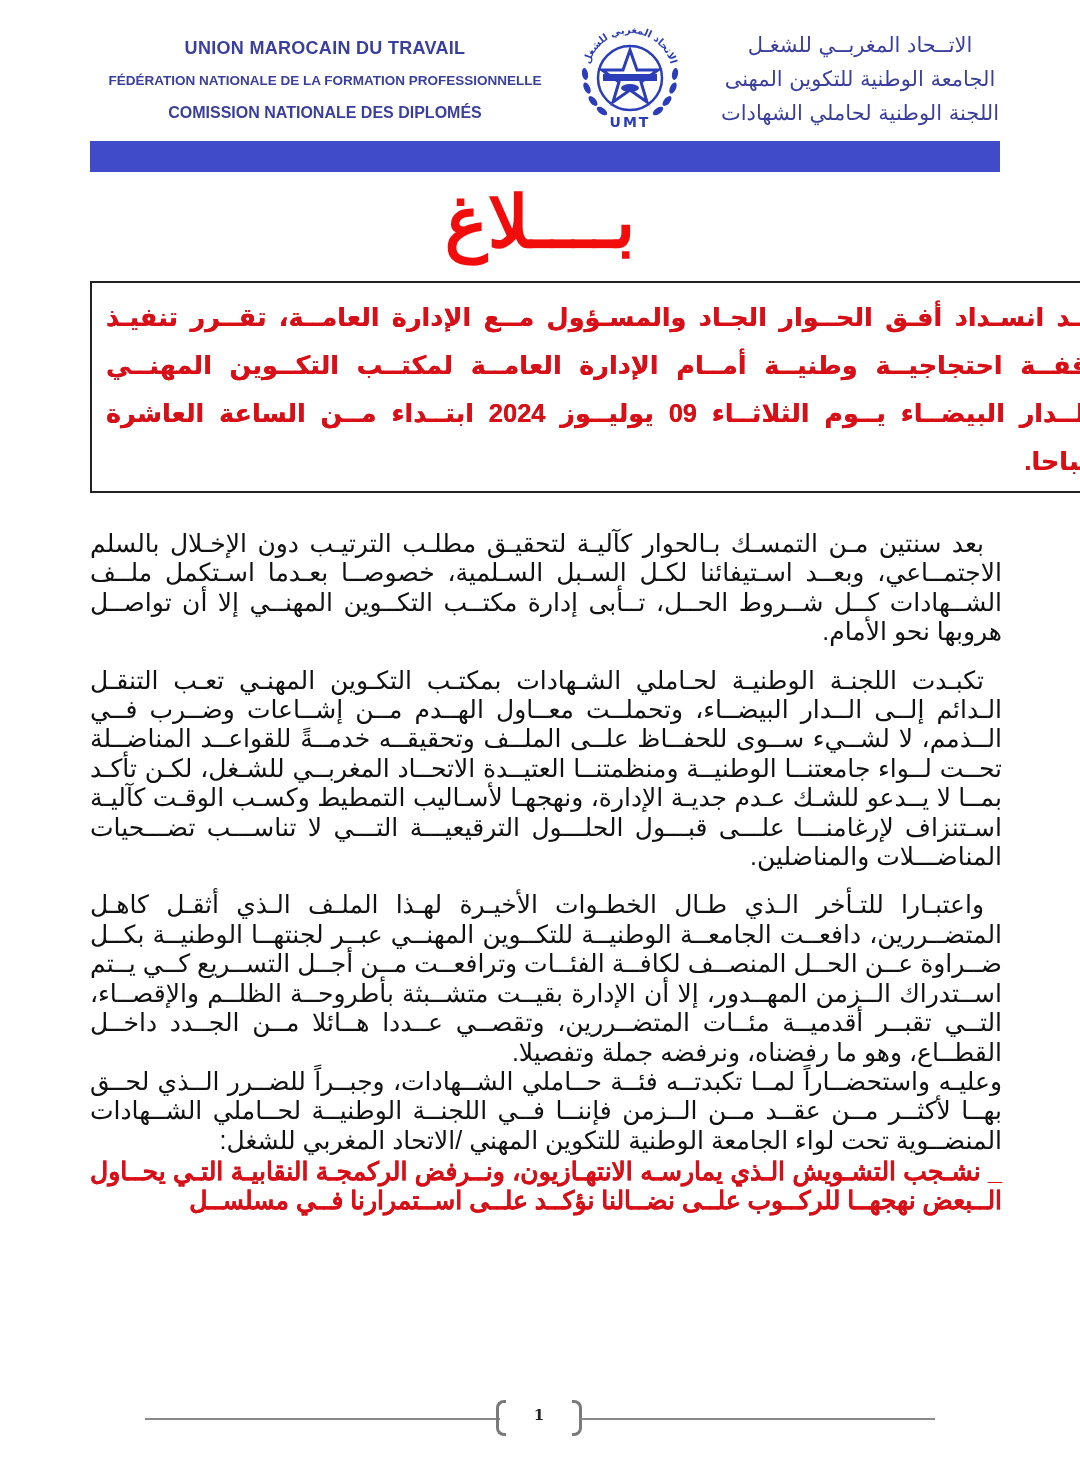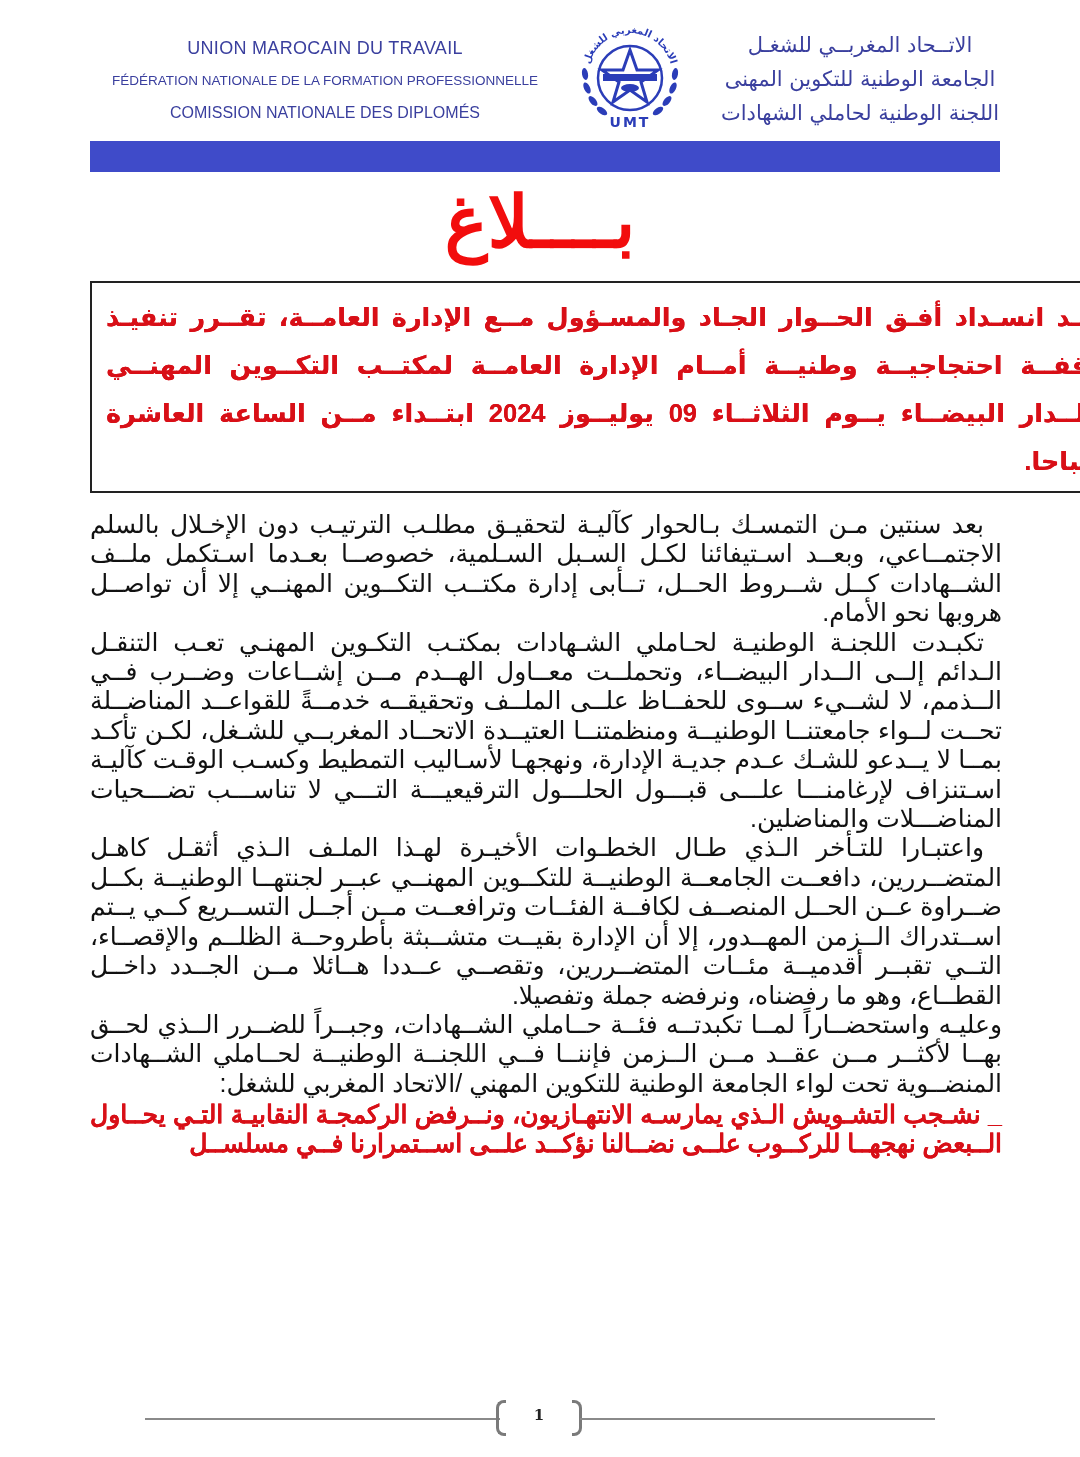--- a/index.html
+++ b/index.html
@@ -1,41 +1,41 @@
 <!DOCTYPE html>
 <html><head>
 <meta charset="utf-8">
 <style>
   * { box-sizing: border-box; margin: 0; padding: 0; }
   html, body { width: 1080px; height: 1457px; background: #ffffff; overflow: hidden; }
   body { position: relative; font-family: "Liberation Sans", "DejaVu Sans", sans-serif; color: #000; }
 
   
-  .hdr-fr { position: absolute; left: 90px; top: 34px; width: 470px; text-align: center; color: #3a3f9e; font-weight: normal; }
+  .hdr-fr { position: absolute; left: 90px; top: 34px; width: 470px; text-align: center; color: #3a3f9e; font-weight: bold; }
   .hdr-fr .l1 { font-size: 18px; letter-spacing: 0.3px; line-height: 28px; }
   .hdr-fr .l2 { font-size: 13.5px; line-height: 22px; margin-top: 8px; }
   .hdr-fr .l3 { font-size: 16px; line-height: 22px; margin-top: 10px; }
 
   .logo { position: absolute; left: 575px; top: 4px; width: 110px; height: 128px; }
 
   .hdr-ar { position: absolute; left: 720px; top: 28px; width: 280px; direction: rtl; text-align: center; color: #3a3f9e; font-family: "DejaVu Serif", serif; font-size: 21px; line-height: 34px; }
 
   .blue-band { position: absolute; left: 90px; top: 141px; width: 910px; height: 31px; background: #3f4bc9; }
 
   
   .title { position: absolute; left: 0; top: 172px; width: 1080px; text-align: center; direction: rtl; color: #f20d0d; font-family: "DejaVu Serif", serif; font-weight: bold; font-size: 72px; line-height: 100px; letter-spacing: 2px; }
 
   
   .notice-box { position: absolute; left: 90px; top: 281px; width: 1030px; height: 212px; border: 2px solid #222; padding: 10px 14px 8px 14px; direction: rtl; }
   .notice-box p { color: #d80f17; font-weight: bold; font-size: 25.5px; line-height: 48px; text-align: justify; text-align-last: right; text-shadow: 0 0 0.4px #d80f17; }
 
   
   .body-text { position: absolute; left: 90px; top: 510px; width: 912px; direction: rtl; }
   .body-text p { font-size: 25px; line-height: 29.4px; text-align: justify; text-align-last: right; color: #111; font-family: "Liberation Sans", sans-serif; }
-  .body-text p.indent { text-indent: 18px; }
+  .body-text p.indent { text-indent: 18px; margin-top: 19px; }
   .body-text p.red { color: #d80f17; font-weight: bold; line-height: 29px; margin-top: 2px; text-shadow: 0 0 0.4px #d80f17; }
   .dash { color: #d80f17; }
 
   
   .footer { position: absolute; left: 145px; top: 1398px; width: 790px; height: 40px; }
   .footer .rule-l { position: absolute; left: 0; top: 20px; width: 355px; height: 2px; background: #8a8a8a; }
   .footer .rule-r { position: absolute; right: 0; top: 20px; width: 355px; height: 2px; background: #8a8a8a; }
   .footer .brace { position: absolute; top: 2px; width: 10px; height: 36px; border: 3px solid #7a7a7a; }
   .footer .brace.l { left: 351px; border-right: none; border-radius: 8px 0 0 8px; }
   .footer .brace.r { left: 427px; border-left: none; border-radius: 0 8px 8px 0; }

